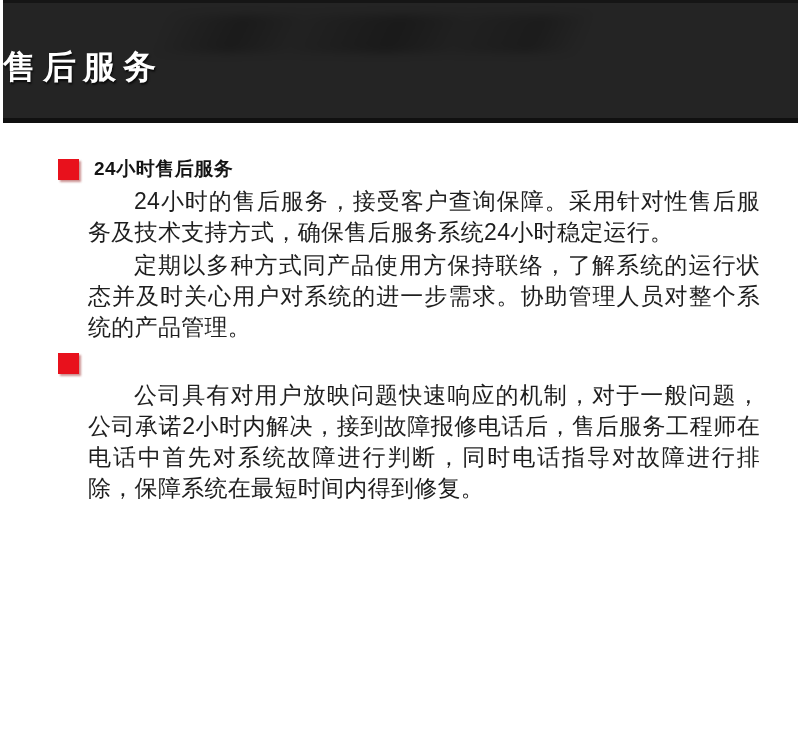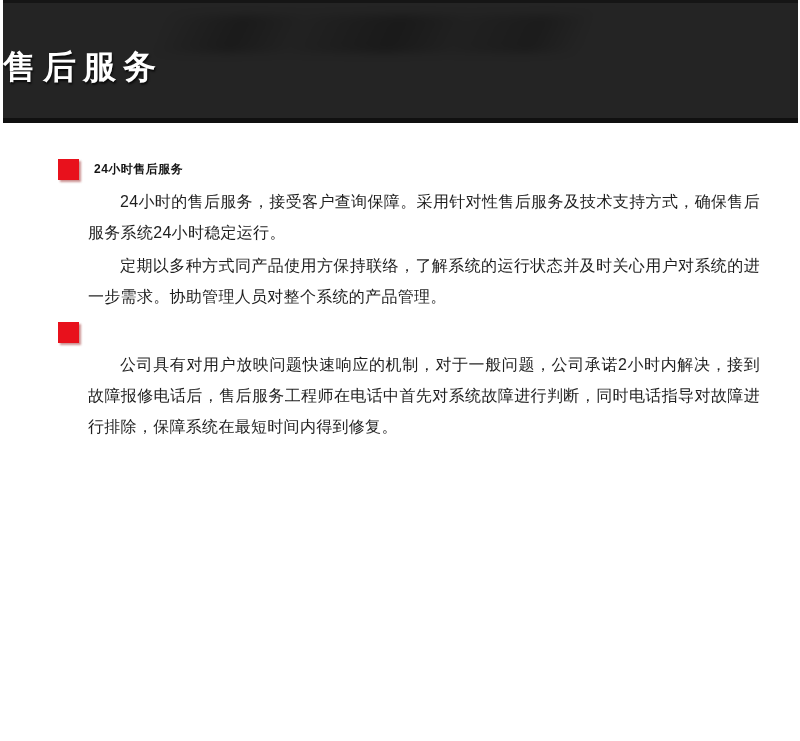--- a/index.html
+++ b/index.html
@@ -70,29 +70,29 @@
     height: 24px;
   }
   .bullet {
     width: 21px;
     height: 21px;
     flex: 0 0 21px;
     background: #e8111c;
     box-shadow: 1.5px 2px 2px rgba(140, 10, 10, 0.45);
   }
   .heading-text {
-    font-size: 12px;
+    font-size: 19px;
     font-weight: bold;
     color: #141414;
     letter-spacing: 0.5px;
   }
   .para {
     width: 672px;
     margin: 0 0 2px 30px;
-    font-size: 16px;
+    font-size: 23px;
     line-height: 31px;
     color: #1e1e1e;
     text-align: justify;
     text-indent: 2em;
     letter-spacing: 0.3px;
   }
 </style>
 </head>
 <body>
 

